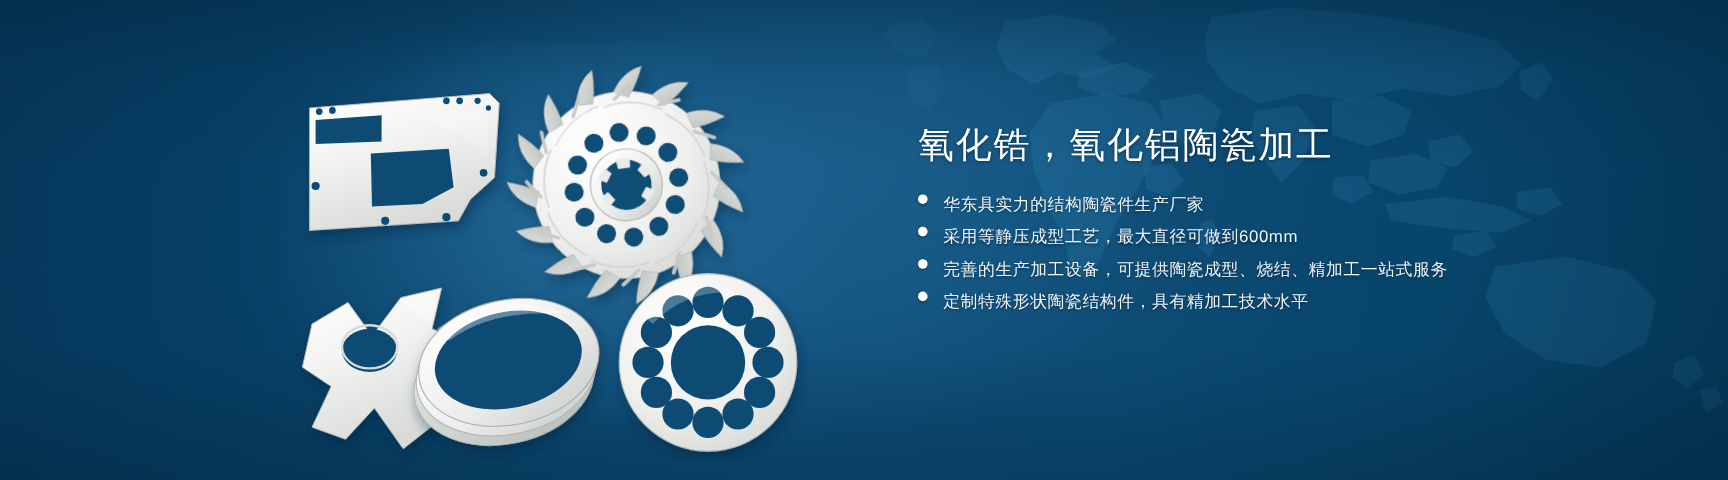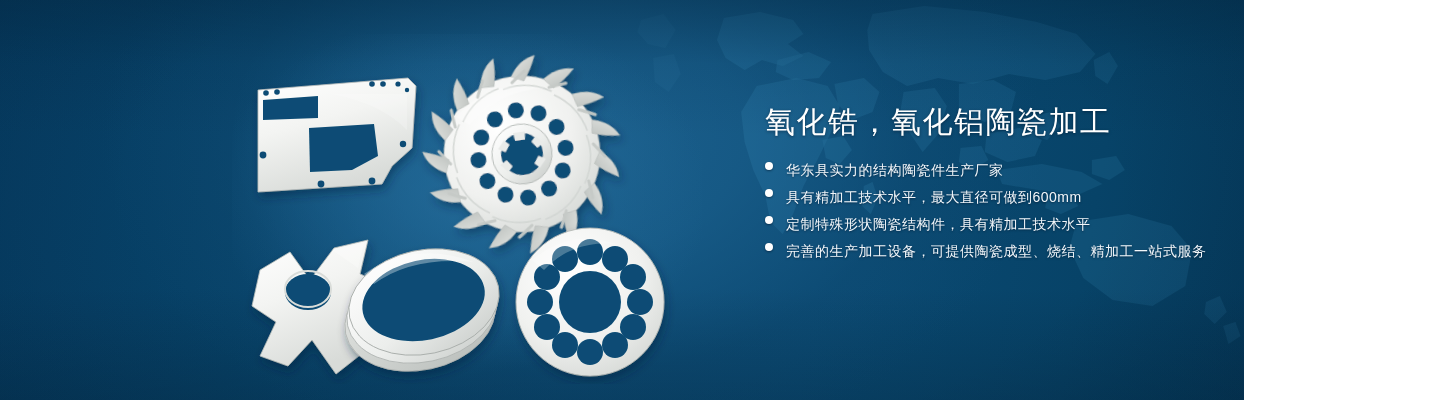--- a/index.html
+++ b/index.html
@@ -1,21 +1,21 @@
 <!DOCTYPE html>
 <html><head>
 <meta charset="utf-8">
 <title>Ceramic Banner</title>
 <style>
   html,body{margin:0;padding:0;background:#fff;}
   *{box-sizing:border-box;}
 
   .banner{
     position:relative;
-    width:1244px;
+    width:1440px;
     height:400px;
     overflow:hidden;
     font-family:"Liberation Sans","DejaVu Sans",sans-serif;
     background:#4c1d95;
   }
 
   
   .bg-base{
     position:absolute; inset:0;
     background:
@@ -315,26 +315,26 @@
   <div class="text-col">
     <h1 class="headline">氧化锆，氧化铝陶瓷加工</h1>
 
     <ul class="bullets">
       <li>
         <span class="dot"></span>
         <span class="bul-text">华东具实力的结构陶瓷件生产厂家</span>
       </li>
       <li>
         <span class="dot"></span>
-        <span class="bul-text">具有精加工技术水平，最大直径可做到600mm</span>
+        <span class="bul-text">采用等静压成型工艺，最大直径可做到600mm</span>
+      </li>
+      <li>
+        <span class="dot"></span>
+        <span class="bul-text">完善的生产加工设备，可提供陶瓷成型、烧结、精加工一站式服务</span>
       </li>
       <li>
         <span class="dot"></span>
         <span class="bul-text">定制特殊形状陶瓷结构件，具有精加工技术水平</span>
       </li>
-      <li>
-        <span class="dot"></span>
-        <span class="bul-text">完善的生产加工设备，可提供陶瓷成型、烧结、精加工一站式服务</span>
-      </li>
     </ul>
   </div>
 
 </div>
 
 </body></html>

